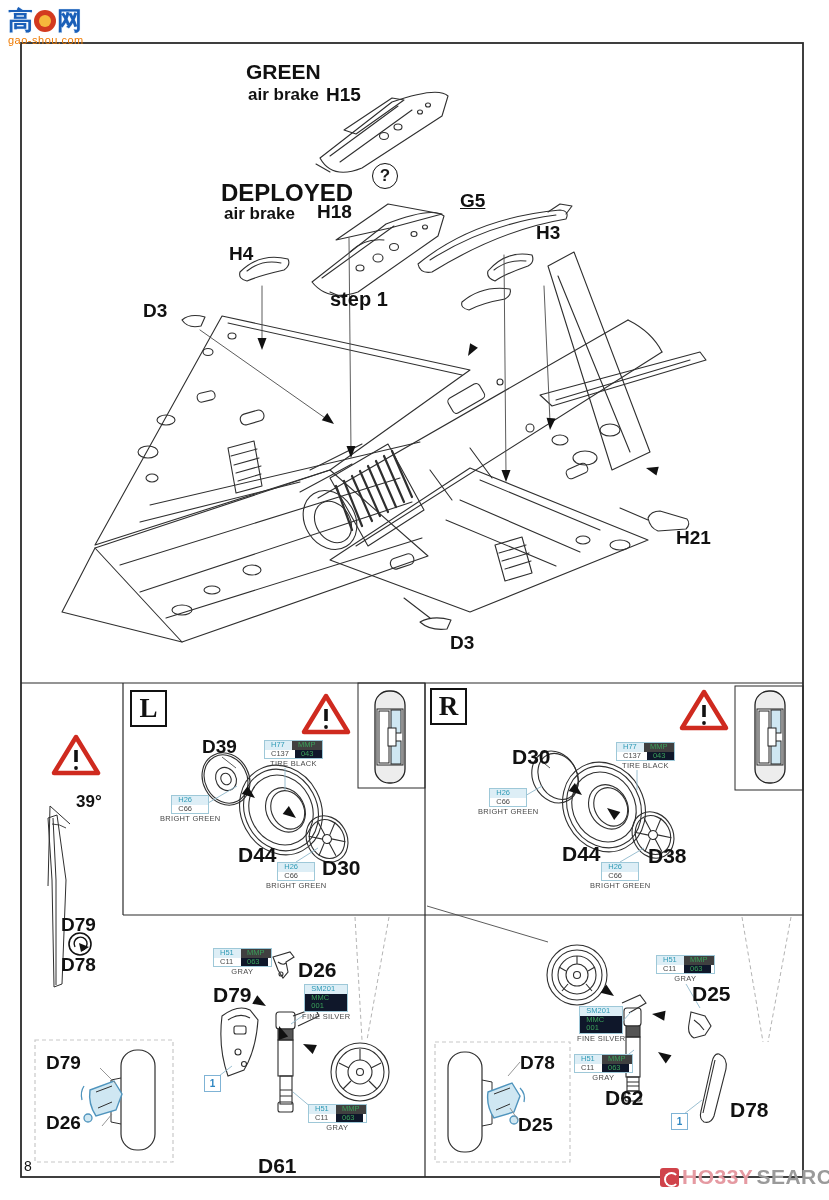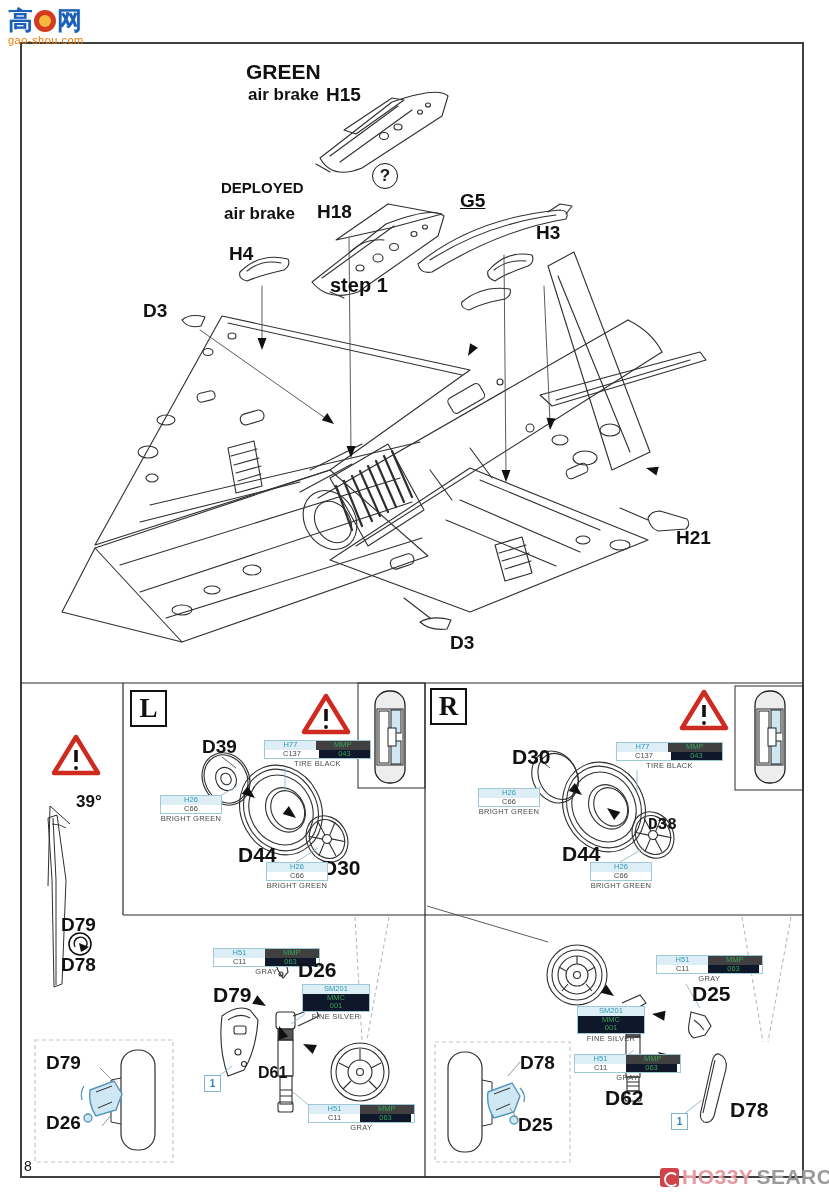--- a/index.html
+++ b/index.html
@@ -13,21 +13,21 @@
           align-items:center;justify-content:center;font-family:"Liberation Serif",serif;
           font-weight:bold;font-size:27px;color:#111;}
   .qmark{width:24px;height:24px;border:1.7px solid #111;border-radius:50%;background:#fff;
          display:flex;align-items:center;justify-content:center;font-weight:bold;font-size:17px;}
   .onebox{width:15px;height:15px;border:1px solid #7fb3d5;background:#fff;color:#2e86c1;
           display:flex;align-items:center;justify-content:center;font-size:10px;font-weight:bold;}
   
   .co{display:flex;flex-direction:column;align-items:center;font-size:7.5px;line-height:1.15;}
   .co .box{border:1px solid #9ec8d8;background:#fff;display:inline-block;}
   .co .r{display:flex;}
-  .co .cell{padding:0px 18px;min-width:15px;text-align:center;}
+  .co .cell{padding:0px 6px;min-width:15px;}
   .cell.blue{background:#ddeef6;color:#2e9ab5;}
   .cell.green{background:#404040;color:#3aa05a;}
   .cell.gtxt{background:#0f172a;color:#3aa05a;}
   .cell.plain{background:#fff;color:#4a4a4a;}
   .co .cap{margin-top:1px;color:#4a4a4a;letter-spacing:0.3px;font-size:7.5px;}
   
   .gslogo{display:flex;flex-direction:column;line-height:1;z-index:3;}
   .gslogo .row{display:flex;align-items:center;gap:1px;font-weight:bold;font-size:25px;color:#1a5fb8;
                text-shadow:0 0 1px #9cc0ea;}
   .gsicon{width:22px;height:22px;border-radius:50%;background:#d33a1f;position:relative;}
@@ -417,27 +417,27 @@
   </div>
   <span class="dom">gao-shou.com</span>
 </div>
 
 <div class="ov lbl" style="left:246px;top:60px;font-size:21px;">GREEN</div>
 <div class="ov lbl-sm" style="left:248px;top:85px;">air brake</div>
 <div class="ov lbl" style="left:326px;top:84px;">H15</div>
 <div class="ov qmark" style="left:372px;top:163px;">
   <span>?</span>
 </div>
-<div class="ov lbl" style="left:221px;top:179px;font-size:15px;">DEPLOYED</div>
+<div class="ov lbl" style="left:221px;top:179px;font-size:24px;">DEPLOYED</div>
 <div class="ov lbl-sm" style="left:224px;top:204px;">air brake</div>
 <div class="ov lbl" style="left:317px;top:201px;">H18</div>
 <div class="ov lbl" style="left:460px;top:190px;text-decoration:underline;">G5</div>
 <div class="ov lbl" style="left:536px;top:222px;">H3</div>
 <div class="ov lbl" style="left:229px;top:243px;">H4</div>
-<div class="ov lbl" style="left:330px;top:274px;font-size:20px;">step 1</div>
+<div class="ov lbl" style="left:330px;top:288px;font-size:20px;">step 1</div>
 <div class="ov lbl" style="left:143px;top:300px;">D3</div>
 <div class="ov lbl" style="left:676px;top:527px;">H21</div>
 <div class="ov lbl" style="left:450px;top:632px;">D3</div>
 
 <div class="ov lbl-sm" style="left:76px;top:792px;">39°</div>
 <div class="ov lbl" style="left:61px;top:914px;">D79</div>
 <div class="ov lbl" style="left:61px;top:954px;">D78</div>
 
 <div class="ov tagbox" style="left:130px;top:690px;">
   <span>L</span>
@@ -480,21 +480,21 @@
         </span>
   </span>
   <span class="cap">BRIGHT GREEN</span>
 </div>
 
 <div class="ov tagbox" style="left:430px;top:688px;">
   <span>R</span>
 </div>
 <div class="ov lbl" style="left:512px;top:745px;font-size:21px;">D30</div>
 <div class="ov lbl" style="left:562px;top:842px;font-size:21px;">D44</div>
-<div class="ov lbl" style="left:648px;top:816px;font-size:16px;font-family:Liberation Mono, monospace;">D38</div>
+<div class="ov lbl" style="left:648px;top:844px;font-size:21px;">D38</div>
 
 <div class="ov co" style="left:616px;top:742px;">
   <span class="box">
         <span class="r">
     <span class="cell blue">H77</span>
     <span class="cell green">MMP</span>
   </span>
         <span class="r">
     <span class="cell plain">C137</span>
     <span class="cell gtxt">043</span>
@@ -550,21 +550,21 @@
         </span>
     <span class="r">
           <span class="cell gtxt" style="min-width:30px;">001</span>
         </span>
   </span>
   <span class="cap">FINE SILVER</span>
 </div>
 <div class="ov onebox" style="left:204px;top:1075px;">
   <span>1</span>
 </div>
-<div class="ov lbl" style="left:258px;top:1064px;font-size:16px;">D61</div>
+<div class="ov lbl" style="left:258px;top:1154px;font-size:21px;">D61</div>
 <div class="ov co" style="left:308px;top:1104px;">
   <span class="box">
         <span class="r">
     <span class="cell blue">H51</span>
     <span class="cell green">MMP</span>
   </span>
         <span class="r">
     <span class="cell plain">C11</span>
     <span class="cell gtxt">063</span>
   </span>

